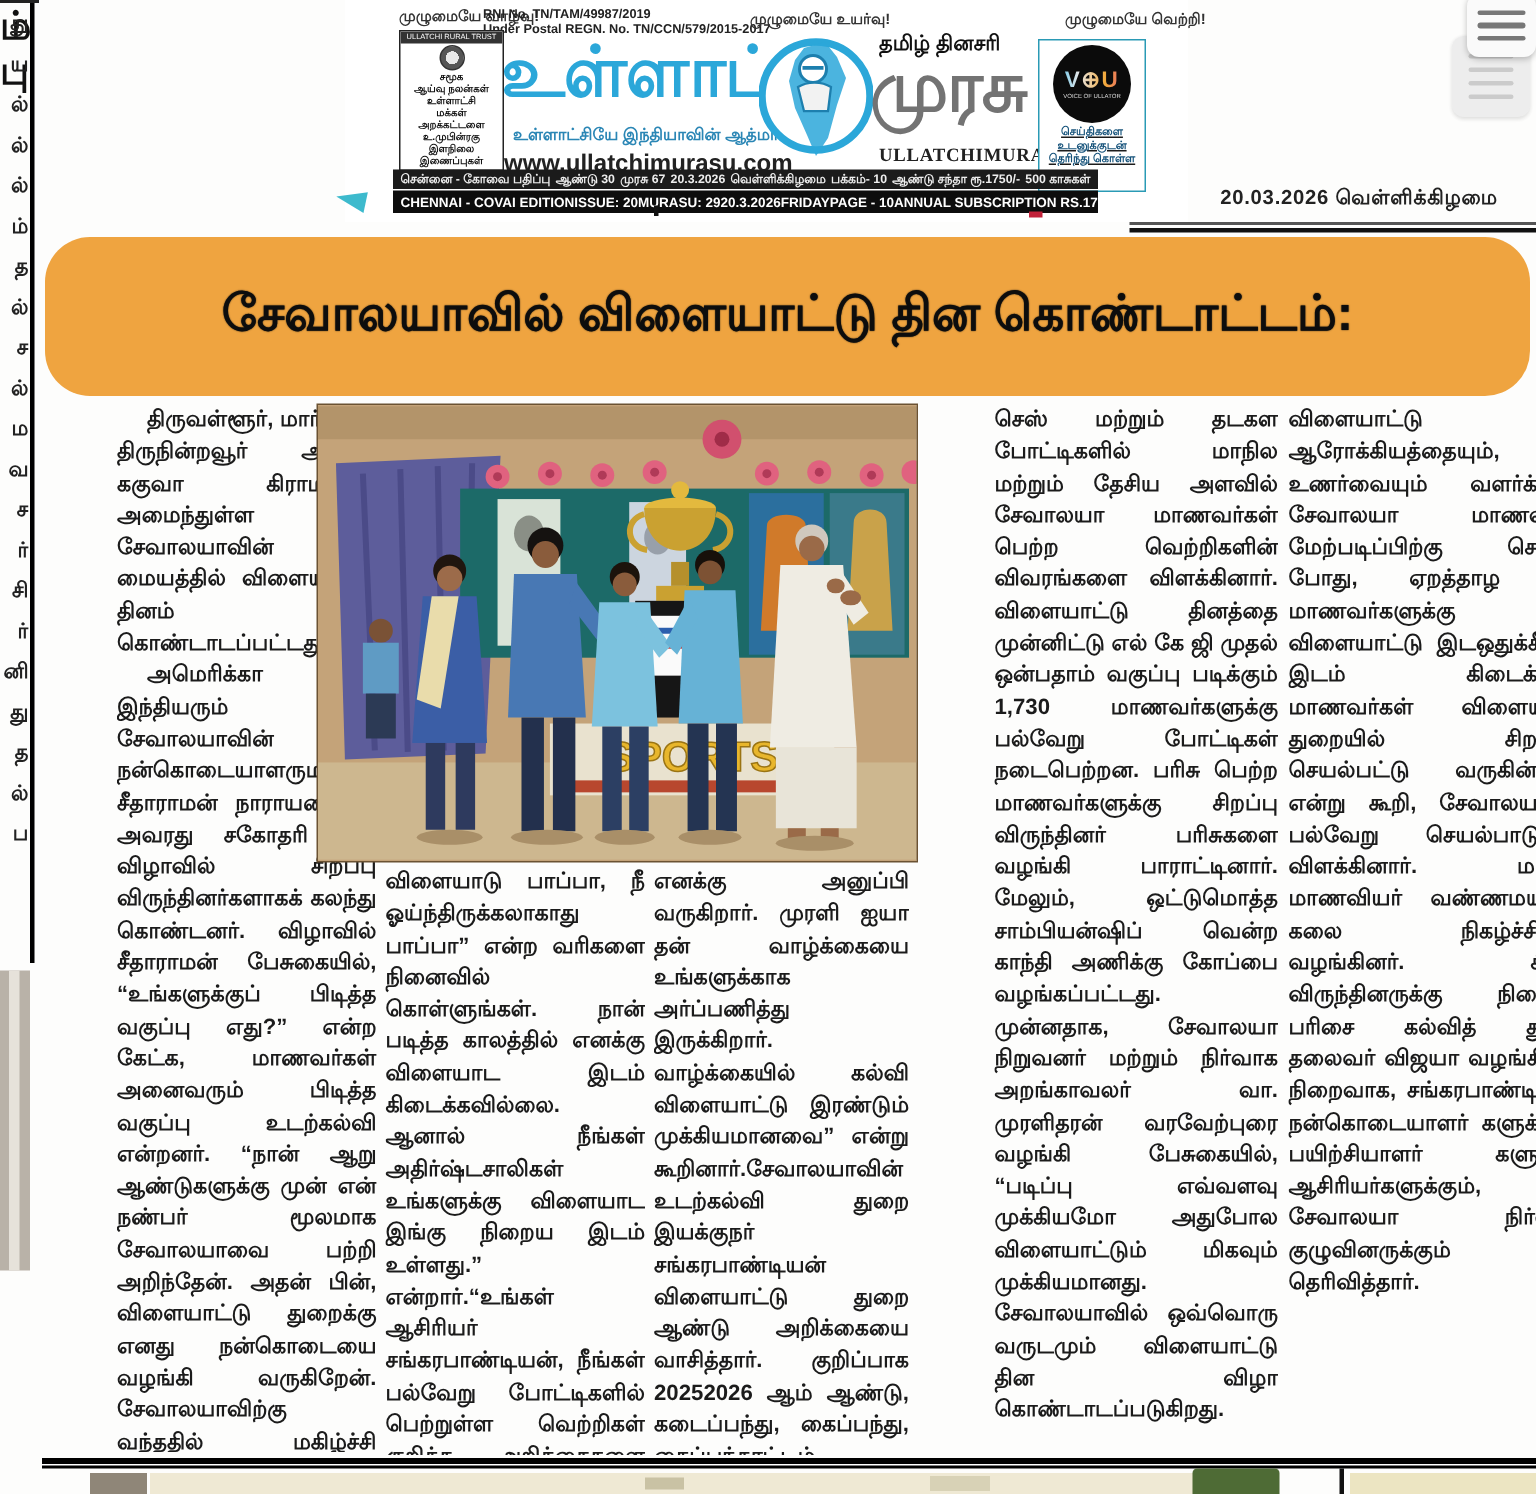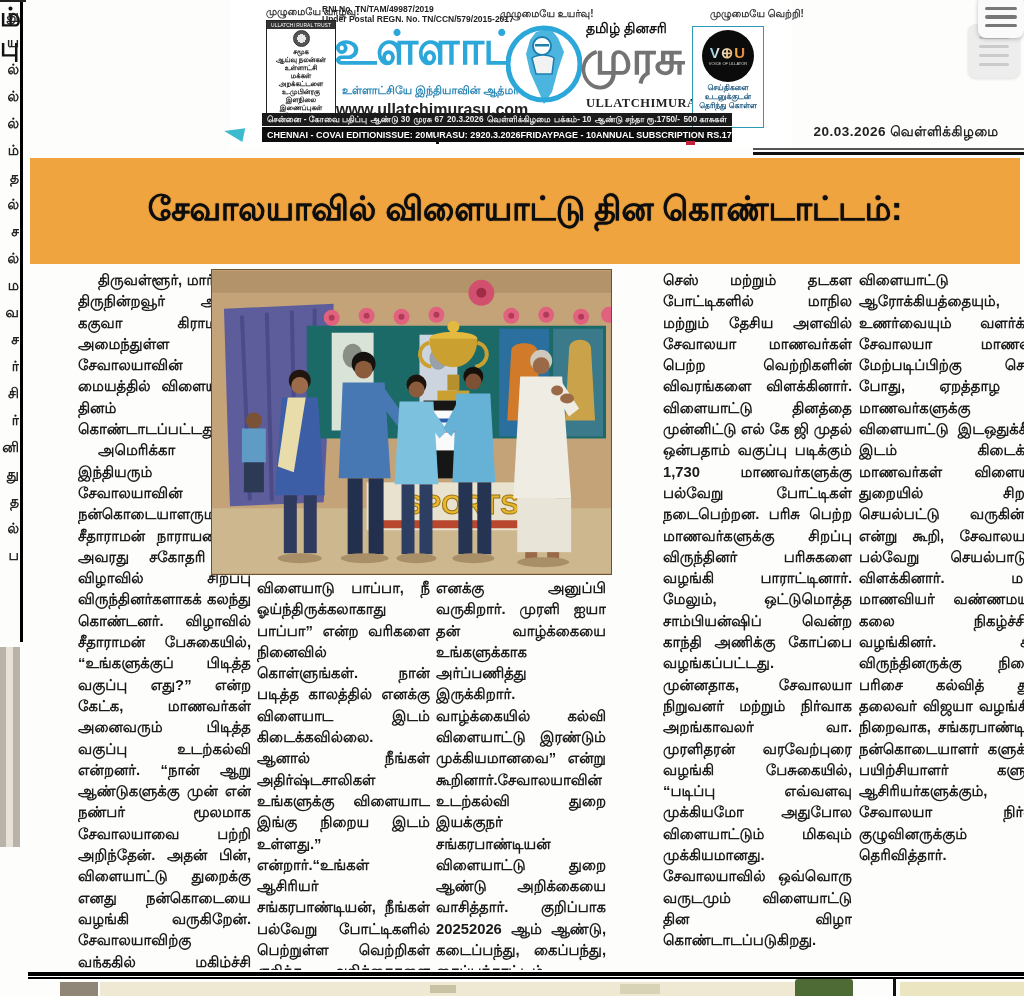--- a/index.html
+++ b/index.html
@@ -31,21 +31,21 @@
   #title-first{left:104px;top:20px;font-size:47px;font-weight:bold;color:#2ba7d9;letter-spacing:-1px;}
   #tagline{left:112px;top:84px;font-size:11px;font-weight:bold;color:#2a86b5;}
   #web-line{left:106px;top:101px;font-size:16px;font-weight:bold;color:#222;}
   #email-line{left:106px;top:114px;font-size:10.5px;font-weight:bold;color:#222;}
   #emblem{left:276px;top:12px;}
   #daily-label{left:356px;top:20px;font-size:14px;font-weight:bold;color:#111;}
   #title-second{left:350px;top:30px;font-size:47px;font-weight:bold;color:#737373;letter-spacing:-1px;}
   #eng-name{left:356px;top:96px;font-size:12.5px;font-weight:bold;color:#222;
             font-family:"Liberation Serif",serif;letter-spacing:.5px;}
   #vou-box{left:462px;top:26px;width:70px;height:100px;border:1px solid #2a9ab5;background:#fff;
-           text-align:center;overflow:hidden;}
+           text-align:center;overflow:hidden;text-decoration:underline;}
   #vou-circle{width:52px;height:52px;border-radius:50%;background:#0b0b0b;margin:3px auto 1px auto;position:relative;}
   #vou-letters{position:absolute;left:0;top:14px;width:100%;font-size:15px;font-weight:bold;
                color:#fff;letter-spacing:1px;
                background:linear-gradient(90deg,#35b6e8,#e8e8e8,#f2a93b,#e0457b);
                -webkit-background-clip:text;background-clip:text;-webkit-text-fill-color:transparent;}
   #vou-sub{position:absolute;left:0;top:31px;width:100%;font-size:4px;color:#ddd;}
   #vou-lines{font-size:7.5px;line-height:9px;font-weight:700;color:#15527a;white-space:pre-line;}
 
   .info-bar{left:32px;width:470px;height:13px;color:#eee;display:flex;align-items:center;
             justify-content:space-between;padding:0 5px;box-sizing:border-box;white-space:nowrap;overflow:hidden;}
@@ -70,21 +70,21 @@
 
   
   #teal-arrow{left:224px;top:126px;width:0;height:0;border-top:7px solid transparent;
               border-bottom:7px solid transparent;border-right:20px solid #28b2c8;
               transform:rotate(12deg);opacity:.9;}
   #red-mark{left:686px;top:141px;width:9px;height:4px;background:#c2223a;}
   #tick-mark{left:436px;top:137px;width:3px;height:7px;background:#111;}
 
   
   #headline-box{left:30px;top:158px;width:990px;height:106px;background:#efa440;
-                display:flex;flex-direction:column;align-items:center;justify-content:center;gap:4px;}
+                display:flex;flex-direction:column;align-items:center;justify-content:center;gap:4px;border-radius:30px;}
   .hl{font-size:33px;font-weight:bold;color:#0d0d0d;letter-spacing:0;white-space:nowrap;
       text-shadow:0 0 1px #0d0d0d;}
 
   
   .col{position:absolute;text-align:justify;font-size:14.8px;line-height:21.3px;font-weight:600;
        color:#1b1b1b;overflow:hidden;margin-left:45px;}
   .col p{margin:0;}
   .col p.ind{text-indent:20px;}
   #col1{left:33px;top:270px;width:173px;height:698px;}
   #col2{left:212px;top:578px;width:173px;height:392px;}

